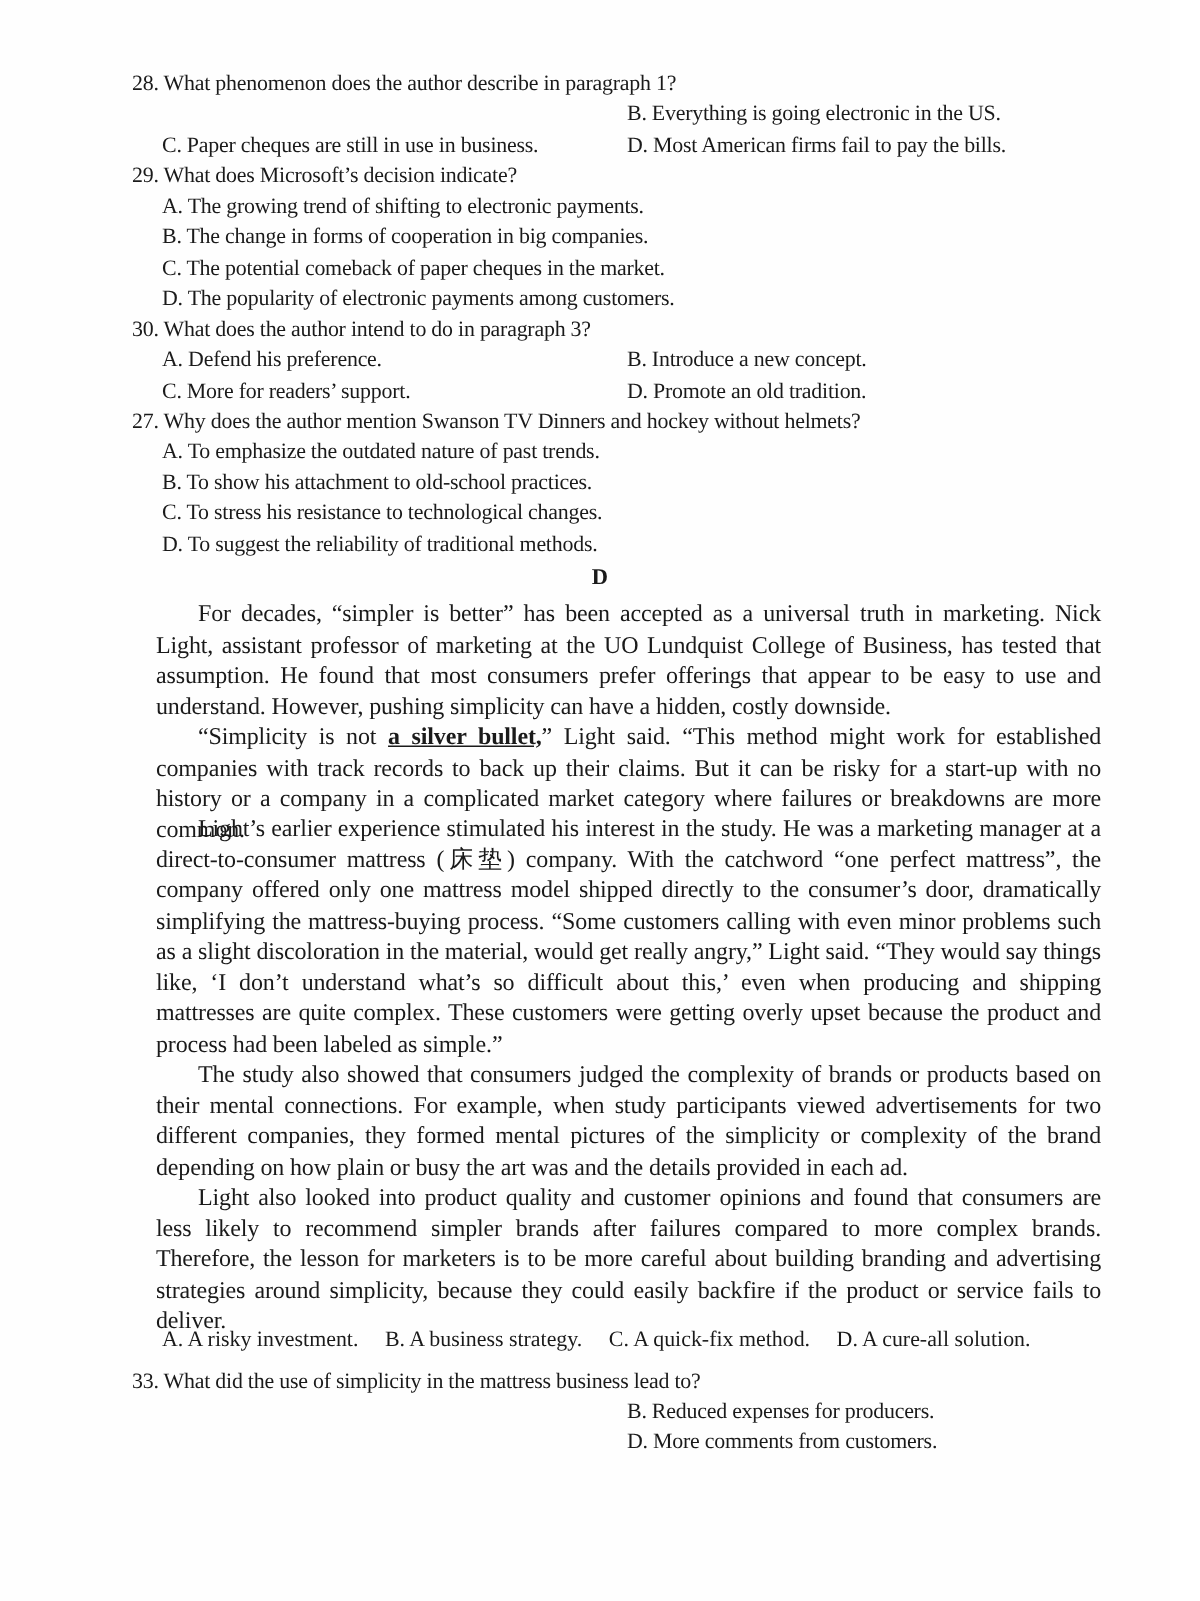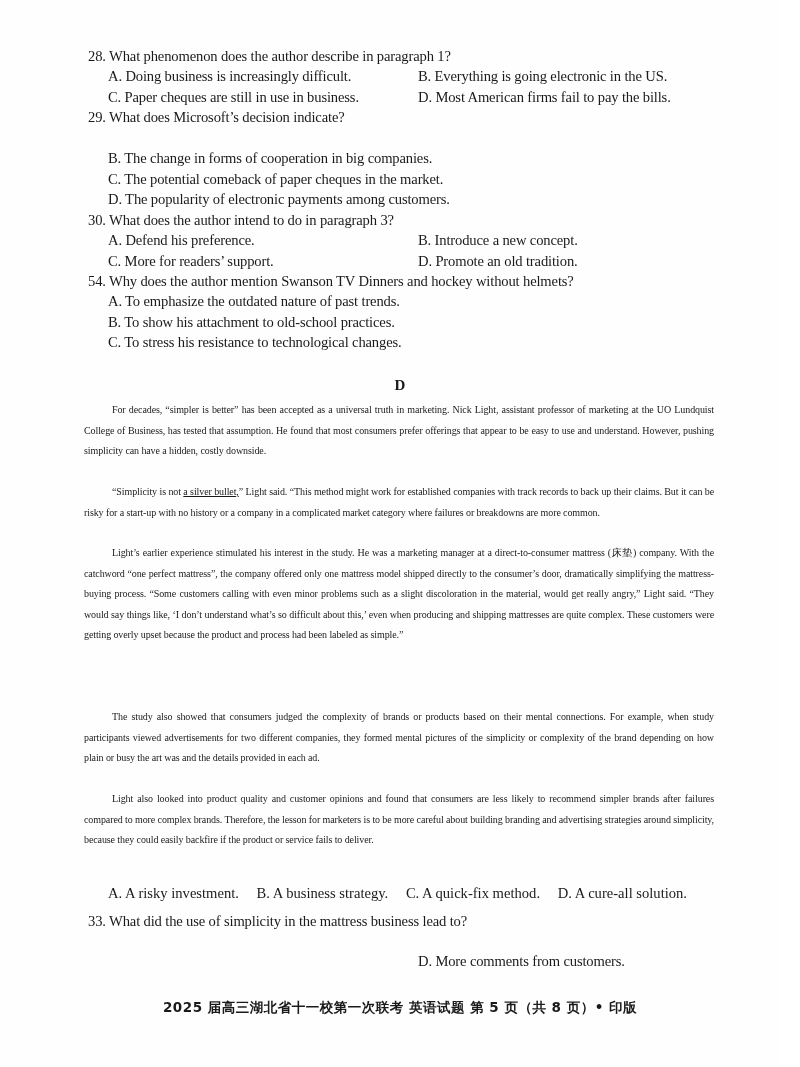--- a/index.html
+++ b/index.html
@@ -3,54 +3,55 @@
 <meta charset="utf-8">
 <style>
   html, body { margin: 0; padding: 0; background: #ffffff; }
   body { width: 800px; height: 1067px; overflow: hidden; position: relative;
          font-family: "Liberation Serif", "DejaVu Serif", serif; color: #1a1a1a; }
   .page { position: absolute; left: 0; top: 0; width: 780px; height: 1067px; background: #fefefe; }
   .line { position: absolute; font-size: 14.6px; line-height: 20px; white-space: nowrap; letter-spacing: -0.15px; }
   .q { left: 88px; }
   .opt { left: 108px; }
   .optB { left: 418px; }
-  .para { position: absolute; left: 84px; width: 630px; font-size: 10px; line-height: 20.5px; text-align: justify; letter-spacing: -0.1px; }
+  .para { position: absolute; left: 104px; width: 630px; font-size: 16px; line-height: 20.5px; text-align: justify; letter-spacing: -0.1px; }
   .para .first { text-indent: 28px; }
   .section { position: absolute; left: 0; width: 800px; text-align: center; font-weight: bold; font-size: 15px; top: 377px; }
-  .u { text-decoration: underline; }
+  .u { text-decoration: underline; font-weight: bold; }
   .row4 { position: absolute; left: 108px; top: 883px; font-size: 14.6px; line-height: 20px; white-space: nowrap; }
   .row4 span { margin-right: 14px; }
   .footer { position: absolute; left: 0; width: 800px; top: 999px; text-align: center; font-family: "DejaVu Sans", sans-serif; font-size: 13.5px; font-weight: bold; letter-spacing: 0.5px; }
 </style>
 </head>
 <body>
 
 <div class="page">
 
   <div class="line q" style="top:46px"><span>28.</span> <span>What phenomenon does the author describe in paragraph 1?</span></div>
-  <div class="line opt" style="top:66px">A. Doing business is increasingly difficult.</div>
   <div class="line optB" style="top:66px">B. Everything is going electronic in the US.</div>
   <div class="line opt" style="top:87px">C. Paper cheques are still in use in business.</div>
   <div class="line optB" style="top:87px">D. Most American firms fail to pay the bills.</div>
 
   <div class="line q" style="top:107px"><span>29.</span> <span>What does Microsoft’s decision indicate?</span></div>
+  <div class="line opt" style="top:128px">A. The growing trend of shifting to electronic payments.</div>
   <div class="line opt" style="top:148px">B. The change in forms of cooperation in big companies.</div>
   <div class="line opt" style="top:189px">D. The popularity of electronic payments among customers.</div>
   <div class="line opt" style="top:169px">C. The potential comeback of paper cheques in the market.</div>
 
   <div class="line q" style="top:210px"><span>30.</span> <span>What does the author intend to do in paragraph 3?</span></div>
   <div class="line opt" style="top:230px">A. Defend his preference.</div>
   <div class="line optB" style="top:230px">B. Introduce a new concept.</div>
   <div class="line opt" style="top:251px">C. More for readers’ support.</div>
   <div class="line optB" style="top:251px">D. Promote an old tradition.</div>
 
-  <div class="line q" style="top:271px"><span>54.</span> <span>Why does the author mention Swanson TV Dinners and hockey without helmets?</span></div>
+  <div class="line q" style="top:271px"><span>27.</span> <span>Why does the author mention Swanson TV Dinners and hockey without helmets?</span></div>
   <div class="line opt" style="top:291px">A. To emphasize the outdated nature of past trends.</div>
   <div class="line opt" style="top:312px">B. To show his attachment to old-school practices.</div>
   <div class="line opt" style="top:332px">C. To stress his resistance to technological changes.</div>
+  <div class="line opt" style="top:353px">D. To suggest the reliability of traditional methods.</div>
 
   <div class="section">D</div>
 
   <div class="para" style="top:400px">
     <div class="first">For decades, “simpler is better” has been accepted as a universal truth in marketing. Nick Light, assistant professor of marketing at the UO Lundquist College of Business, has tested that assumption. He found that most consumers prefer offerings that appear to be easy to use and understand. However, pushing simplicity can have a hidden, costly downside.</div>
   </div>
 
   <div class="para" style="top:482px">
     <div class="first"><span>“Simplicity is not </span><span class="u">a silver bullet,</span><span>” Light said. “This method might work for established companies with track records to back up their claims. But it can be risky for a start-up with no history or a company in a complicated market category where failures or breakdowns are more common.</span></div>
   </div>
@@ -68,16 +69,16 @@
   </div>
 
   <div class="row4">
     <span>A. A risky investment.</span>
     <span>B. A business strategy.</span>
     <span>C. A quick-fix method.</span>
     <span>D. A cure-all solution.</span>
   </div>
 
   <div class="line q" style="top:911px"><span>33.</span> <span>What did the use of simplicity in the mattress business lead to?</span></div>
+  <div class="line optB" style="top:931px">B. Reduced expenses for producers.</div>
   <div class="line optB" style="top:951px">D. More comments from customers.</div>
 
-  <div class="footer">2025 届高三湖北省十一校第一次联考 英语试题 第 5 页（共 8 页）• 印版</div>
 </div>
 
 </body></html>

